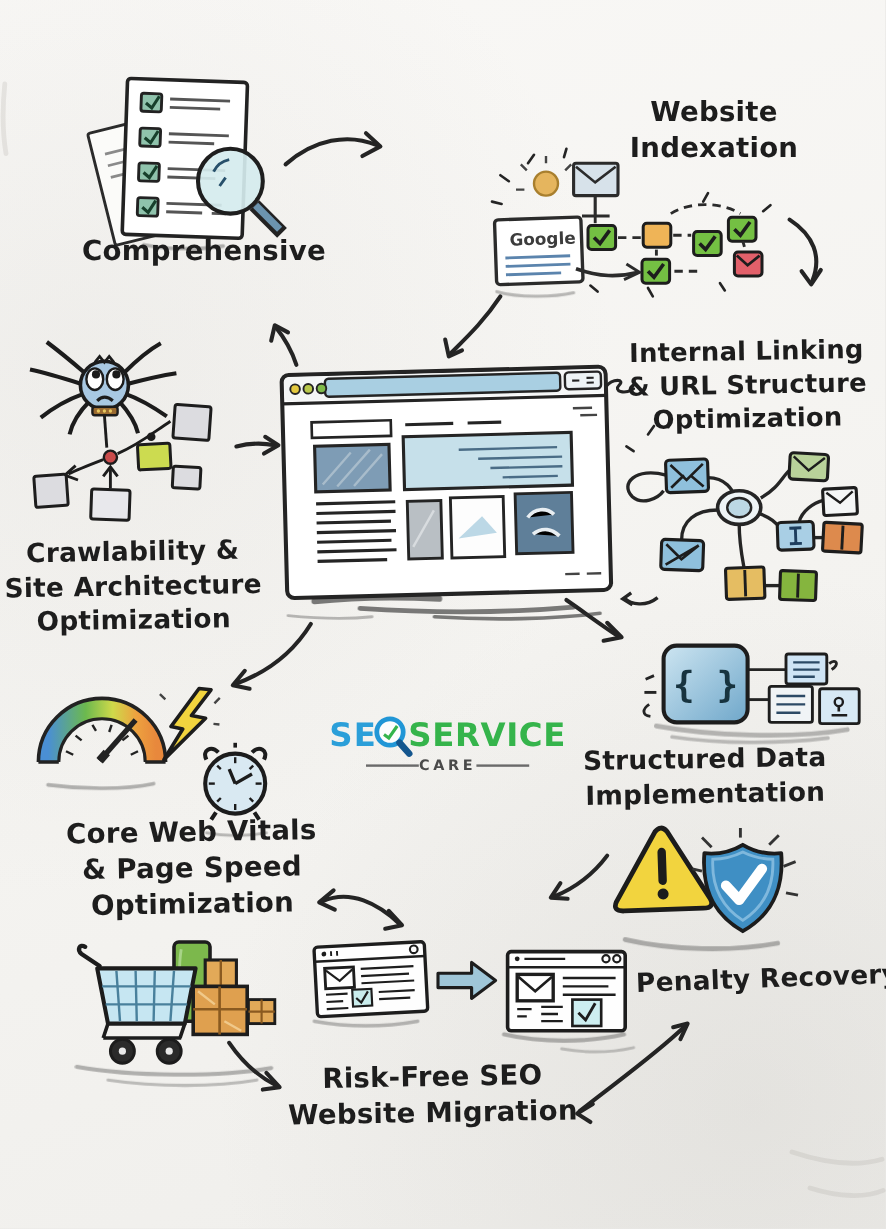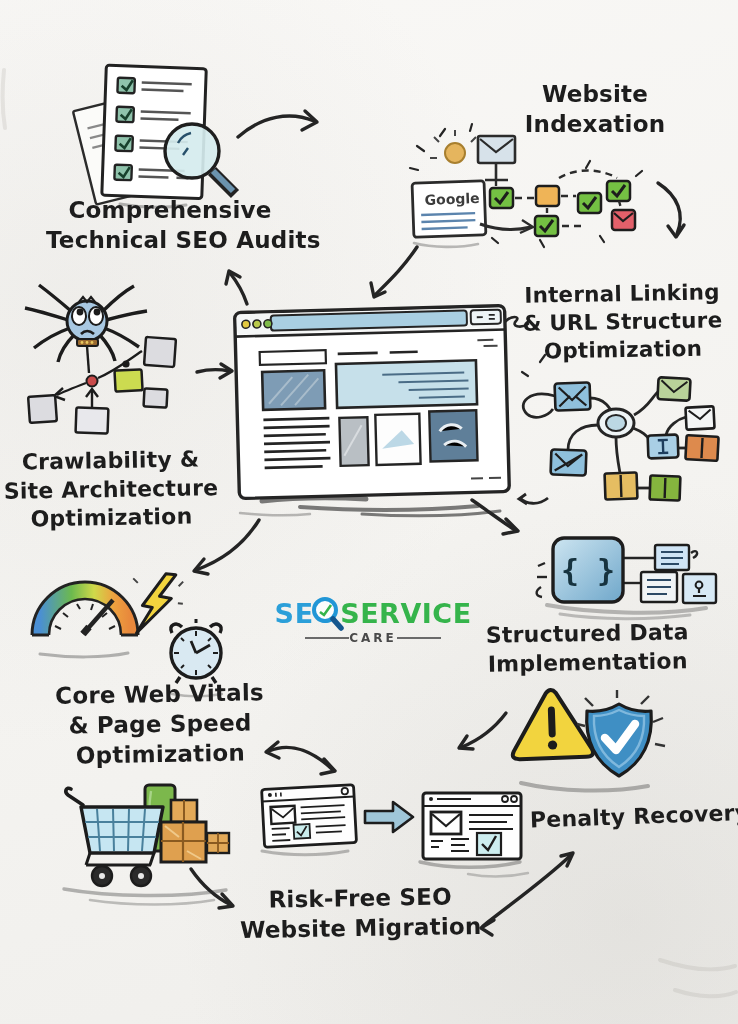--- a/index.html
+++ b/index.html
@@ -137,21 +137,20 @@
     </g>
     <g>
       <circle cx="122" cy="88" r="27" fill="rgba(213,236,238,.92)" stroke="#1e1e1e" stroke-width="3.4"></circle>
       <path d="M108 80 C111 74 116 71 121 70 M113 92 L118 85" stroke="#27506b" stroke-width="2.4" fill="none"></path>
       <path d="M142 108 L165 131" stroke="#222" stroke-width="11.5"></path>
       <path d="M143 108 L163 128" stroke="#6b93ae" stroke-width="6"></path>
     </g>
   </svg>
   <div class="label" style="left:28px;top:196px;width:248px;font-size:23px;margin-left:18px;">
     <div>Comprehensive</div>
-    <div>Technical SEO Audits</div>
   </div>
 
   <div class="label" style="left:495px;top:80px;width:200px;font-size:23px;">
     <div>Website</div>
     <div>Indexation</div>
   </div>
   <svg class="abs" style="left:405px;top:128px;" width="290" height="118" viewBox="0 0 290 118">
 
     <g transform="rotate(-2 45 82)">
       <rect x="8" y="54" width="72" height="54" rx="3" fill="#ffffff" stroke="#2b2b2b" stroke-width="2.8"></rect>

